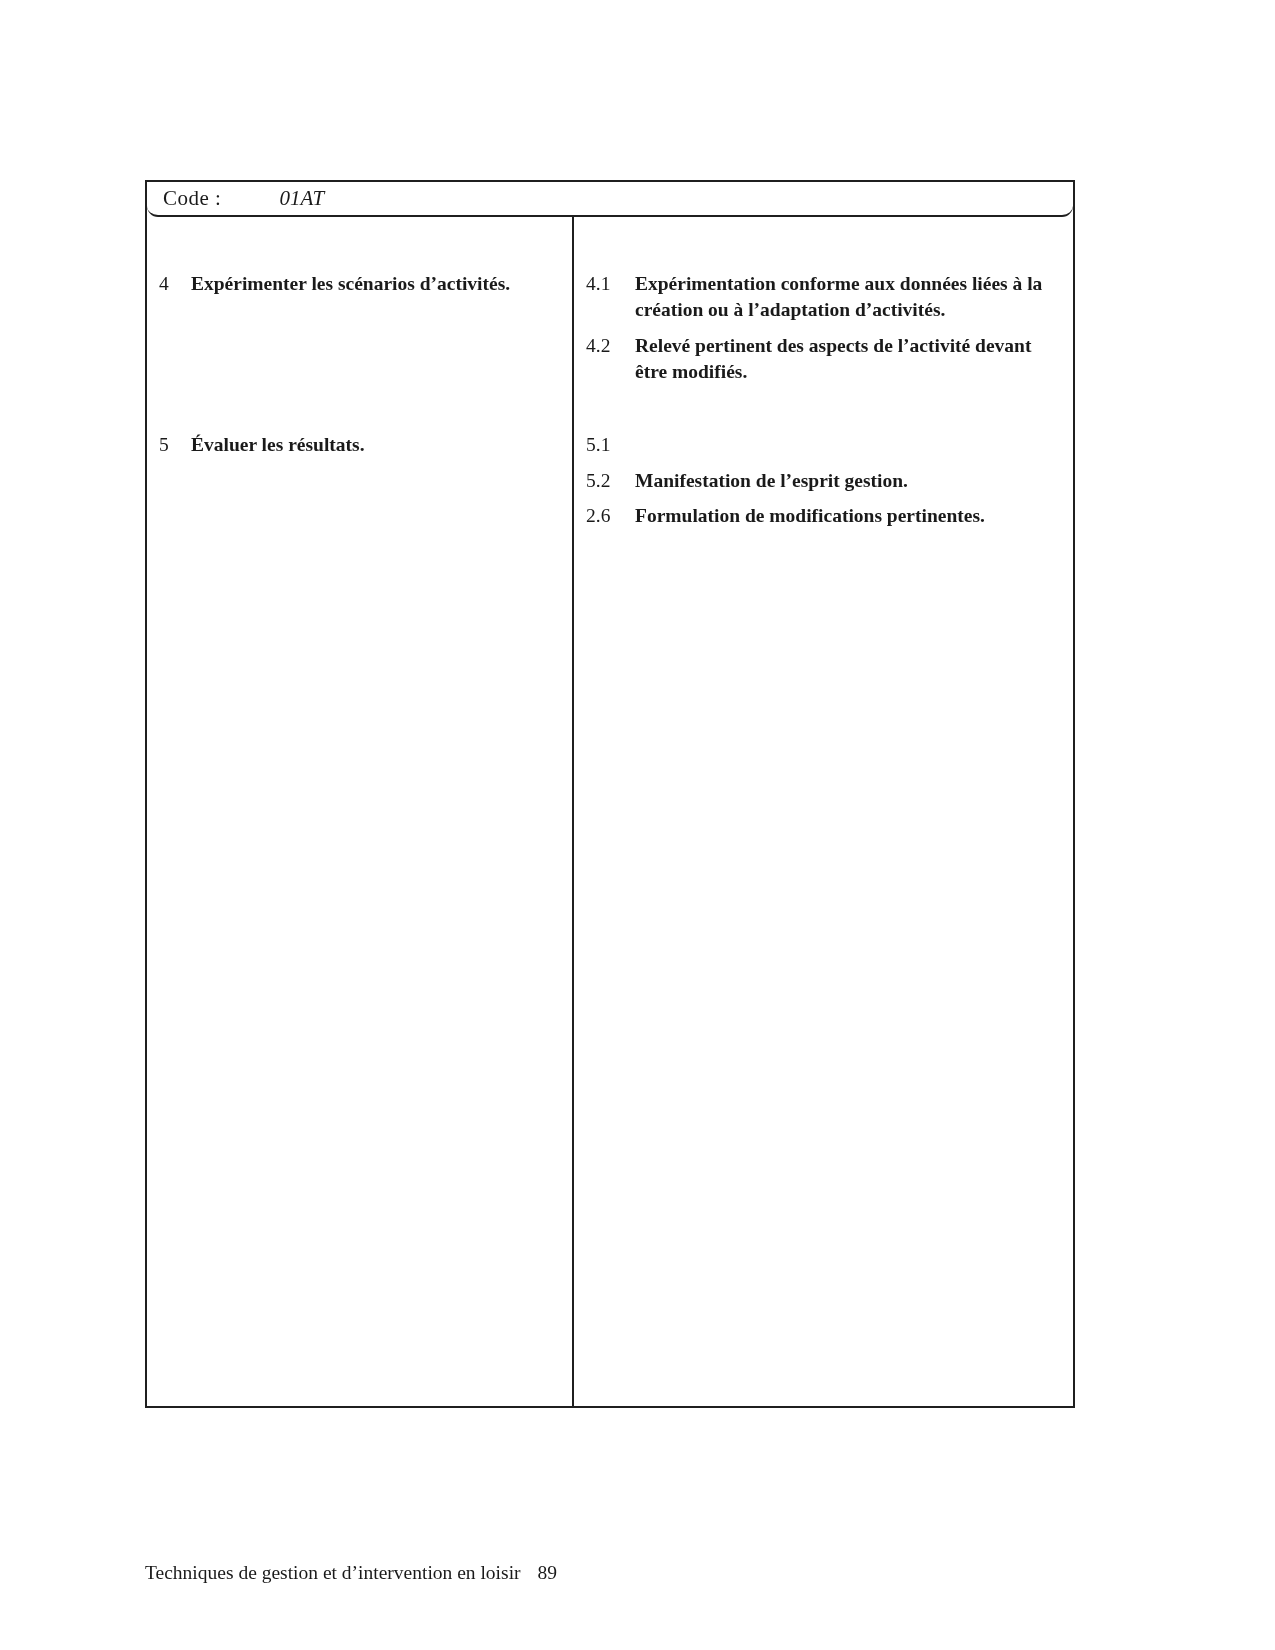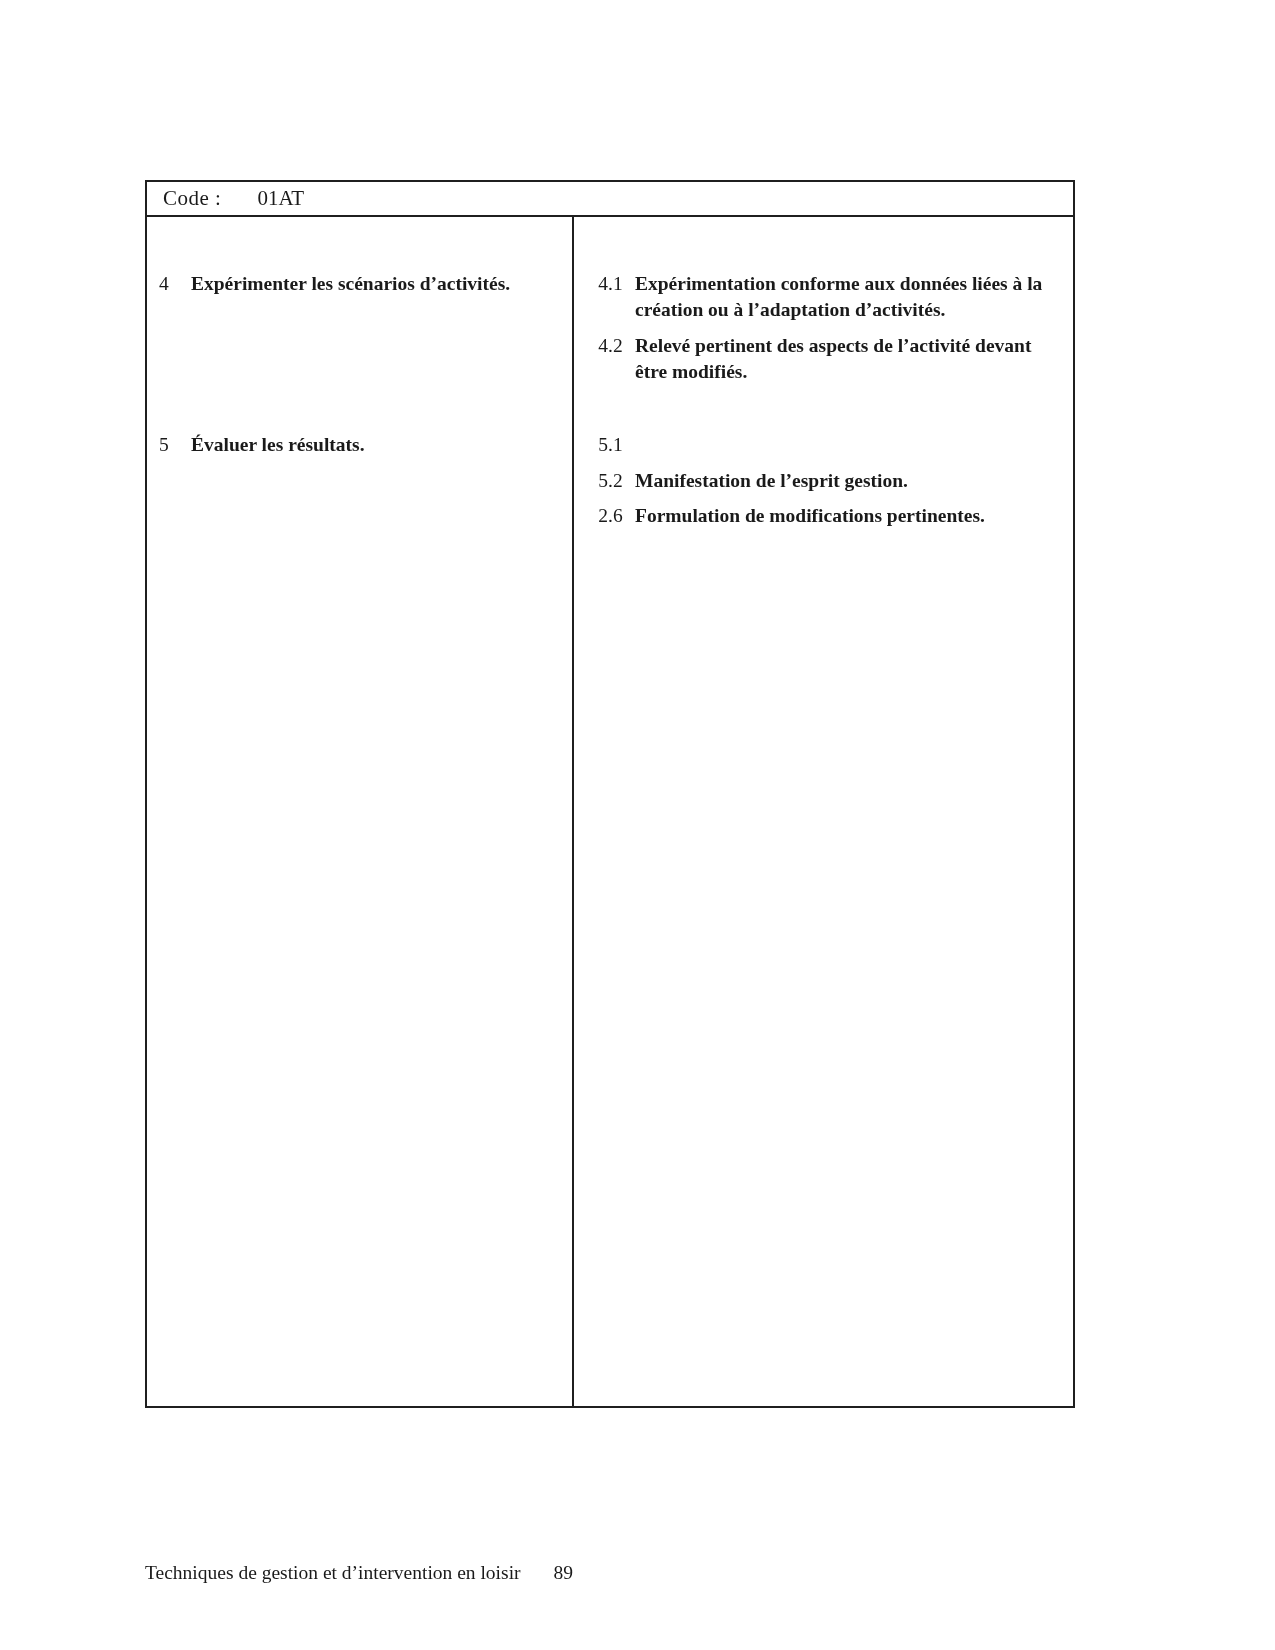--- a/index.html
+++ b/index.html
@@ -27,23 +27,24 @@
     display: flex;
     flex-direction: column;
   }
   .code-row {
     height: 35px;
     border-bottom: 2px solid #1f1f1f;
     display: flex;
     align-items: center;
     padding-left: 16px;
     font-size: 21px;
+    border-radius: 11px;
   }
   .code-label { letter-spacing: 0.5px; }
-  .code-value { margin-left: 36px; }
+  .code-value { margin-left: 58px; font-style: italic; }
   .table-body {
     position: relative;
     flex: 1;
   }
   .col-divider {
     position: absolute;
     left: 425px;
     top: 0;
     bottom: 0;
     width: 0;
@@ -77,37 +78,36 @@
     padding-right: 14px;
   }
   .criterion {
     display: flex;
     font-size: 19.5px;
     line-height: 1.35;
     margin-bottom: 9px;
   }
   .crit-num {
     flex: 0 0 49px;
-    text-align: center;
   }
   .crit-text {
     flex: 1;
     max-width: 438px;
     font-weight: bold;
   }
   .footer {
     position: absolute;
     left: 145px;
     top: 1562px;
     display: flex;
     align-items: baseline;
     font-size: 19.5px;
   }
   .footer .page-num {
-    margin-left: 33px;
+    margin-left: 17px;
   }
 </style>
 </head>
 <body>
 
 <div class="page">
 
   <div class="doc-table">
 
     <div class="code-row">

